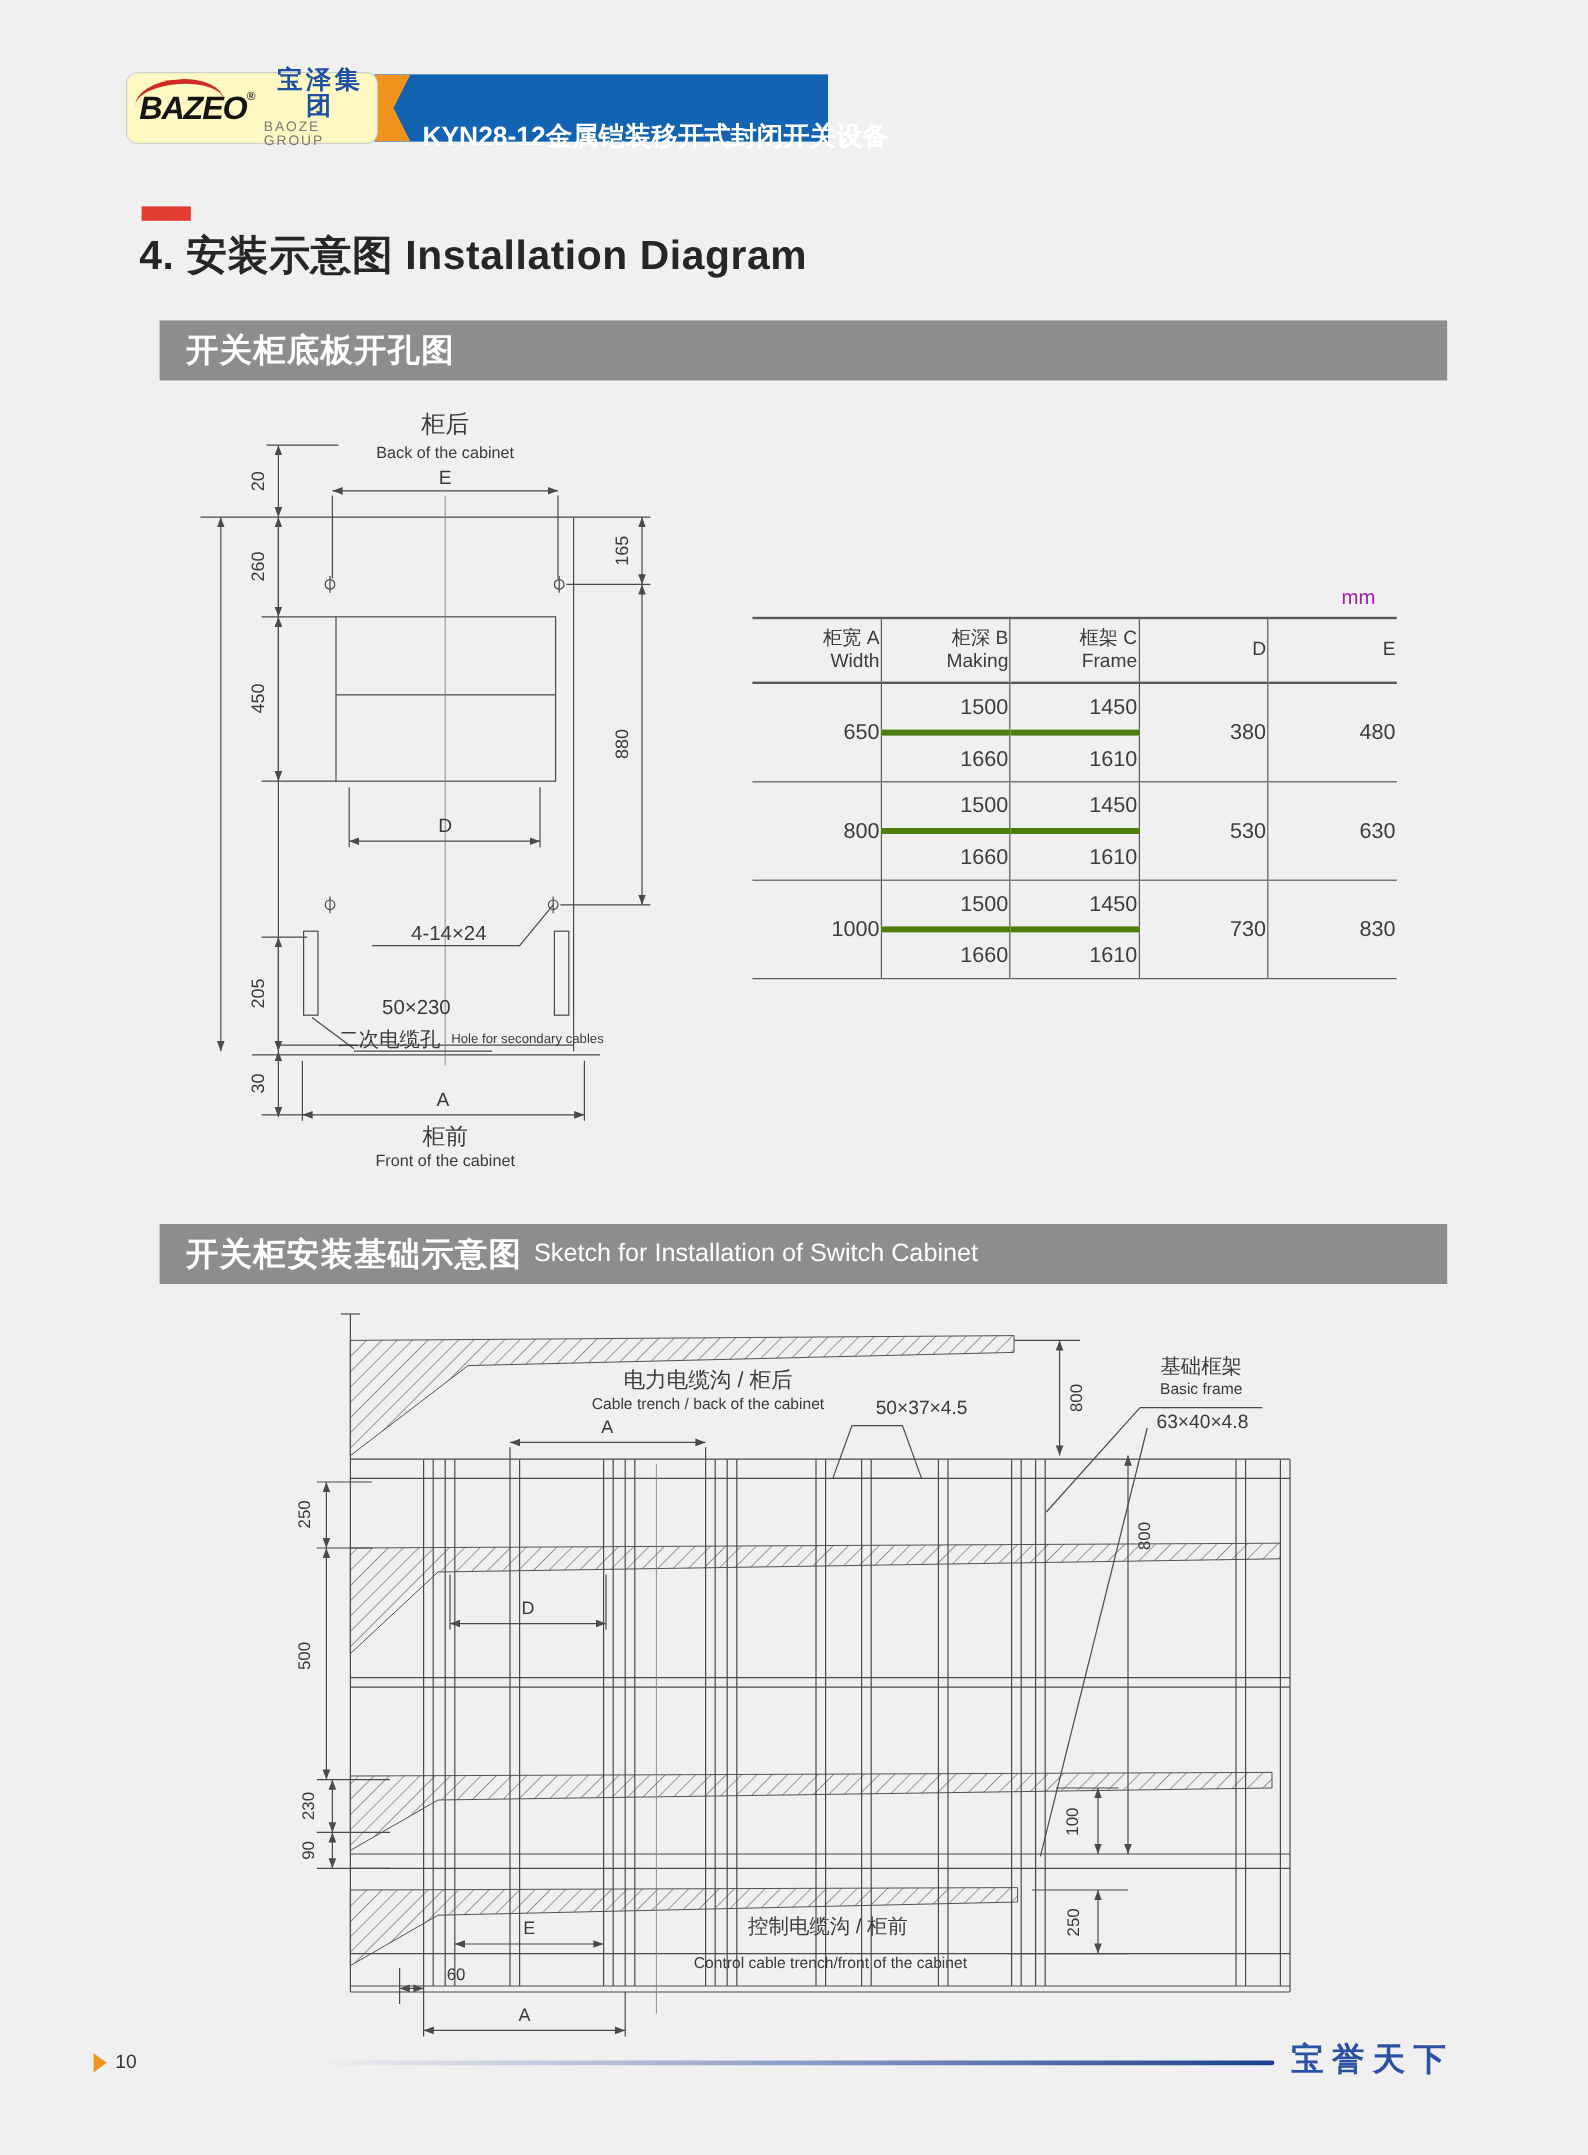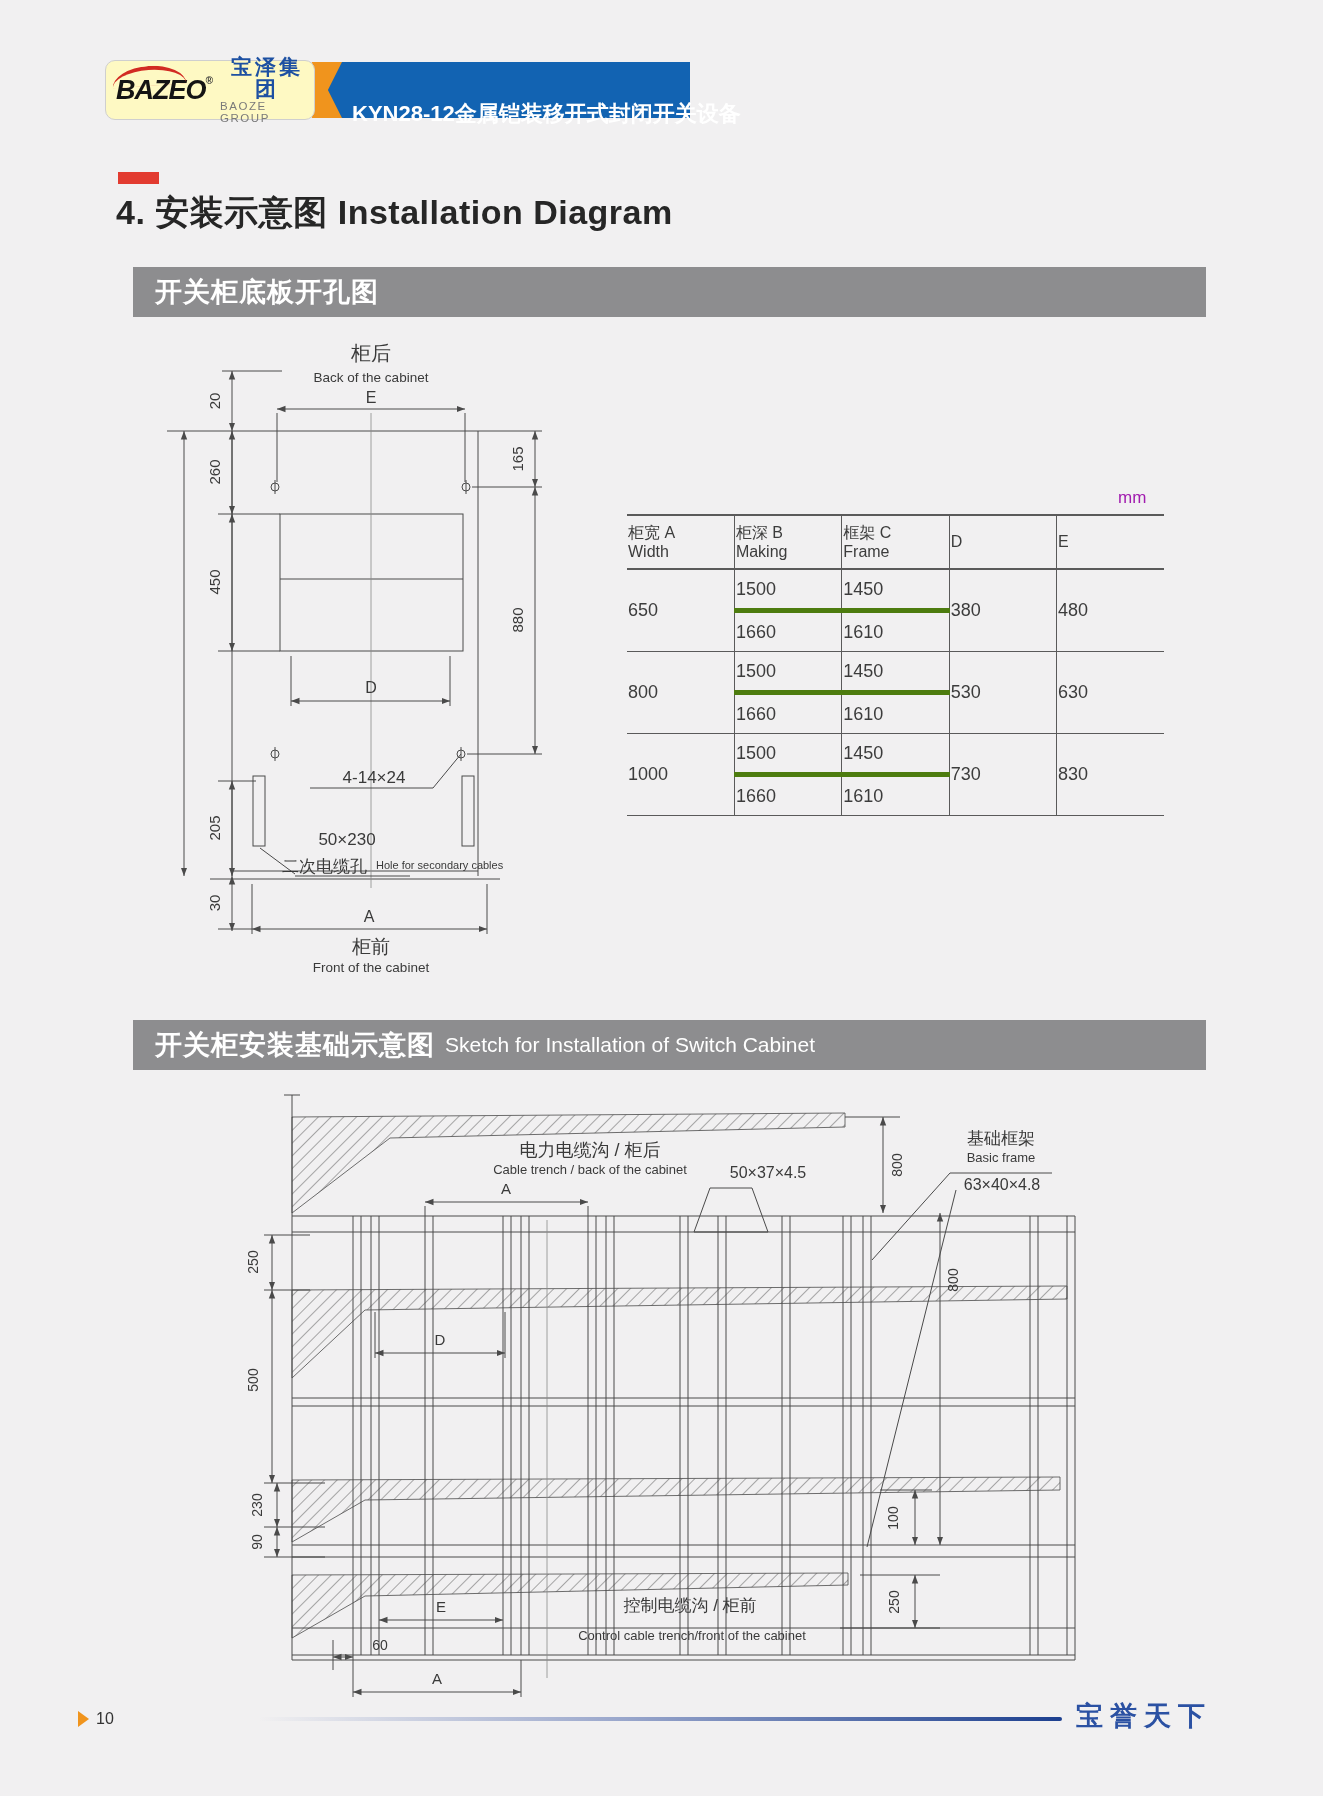--- a/index.html
+++ b/index.html
@@ -25,21 +25,21 @@
   #sec-title{position:absolute;left:116px;top:190px;font-size:34px;font-weight:bold;color:#262626;letter-spacing:0.5px;}
   
   .banner{position:absolute;left:105px;width:1073px;height:50px;background:#8d8d8f;
         display:flex;align-items:baseline;padding-left:22px;box-sizing:border-box;color:#fff;white-space:nowrap;margin-left:28px;}
   .banner .cn{font-size:27px;font-weight:bold;letter-spacing:1px;align-self:center;}
   .banner .en{font-size:21px;margin-left:10px;align-self:center;}
   #banner1{top:267px;} #banner2{top:1020px;}
   
   #mm-label{position:absolute;left:1118px;top:488px;font-size:17px;color:#a21caf;}
   #spec-table{position:absolute;left:627px;top:514px;width:537px;border-collapse:collapse;table-layout:fixed;
-        color:#3c3c3c;text-align:left;}
+        color:#3c3c3c;text-align:right;}
   #spec-table th{height:50px;font-weight:normal;font-size:16px;line-height:1.2;border-bottom:2px solid #5a5a5a;}
   #spec-table td{height:36px;font-size:18px;}
   #spec-table .v{border-left:1.5px solid #5a5a5a;}
   #spec-table tr.grp td{border-top:1.5px solid #5a5a5a;}
   #spec-table tr.sub td.rb{border-top:5px solid #4d7c0f;}
   #spec-table{border-top:2px solid #5a5a5a;border-bottom:1.5px solid #5a5a5a;}
   
   svg text{fill:#3a3a3a;font-family:"Liberation Sans",sans-serif;}
   .ln{stroke:#4a4a4a;stroke-width:1;fill:none;}
   .thin{stroke:#8a8a8a;stroke-width:0.8;fill:none;}

